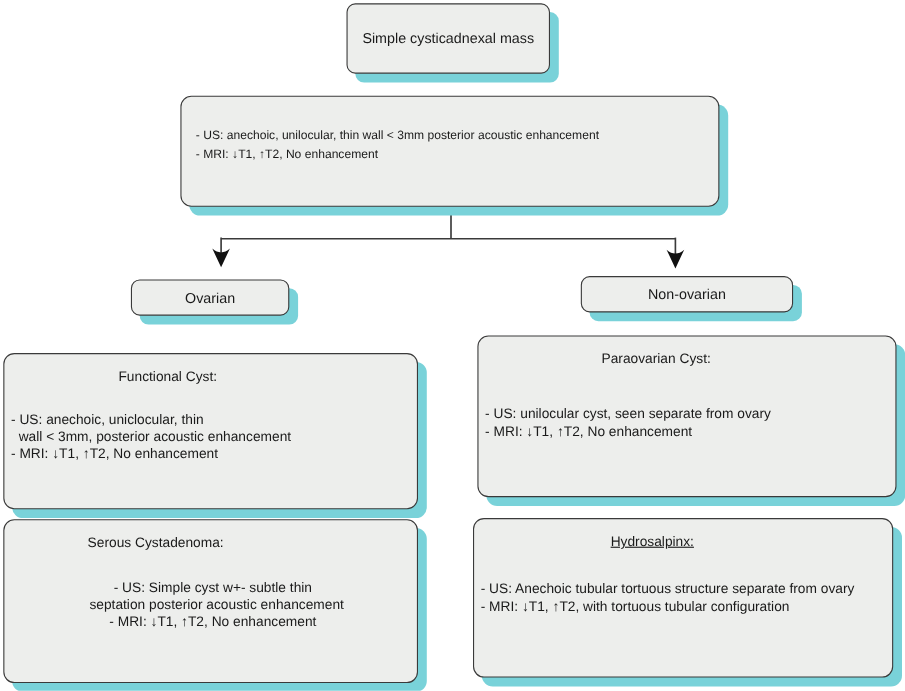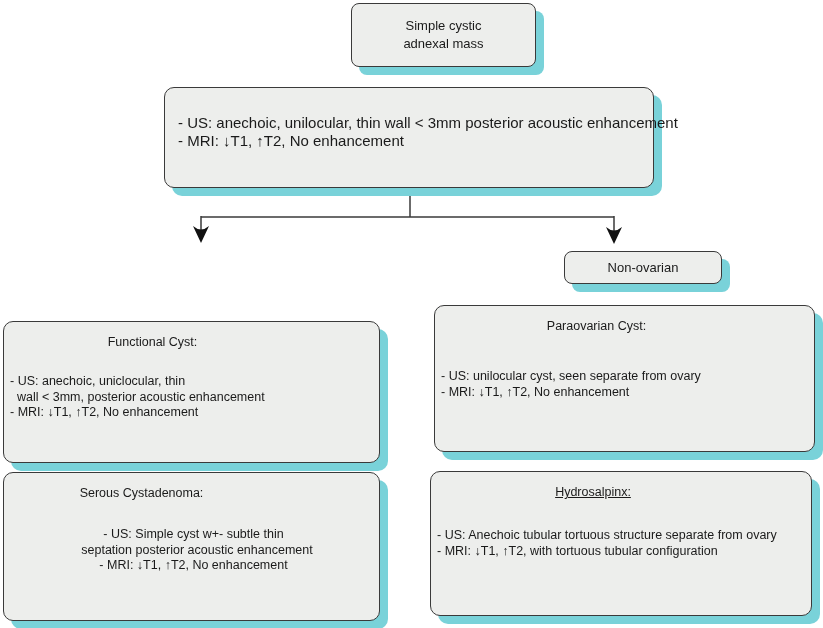--- a/index.html
+++ b/index.html
@@ -32,47 +32,46 @@
   .arrowhead { fill: var(--arrow); stroke: none; }
 
   .box {
     position: absolute;
     background: var(--box-fill);
     border: 1.5px solid var(--box-border);
     box-shadow: 8px 8px 0 0 var(--shadow);
   }
   .center-lines {
     display: flex;
-    flex-direction: column;
+    flex-direction: row;
     align-items: center;
     justify-content: center;
     text-align: center;
-    margin-left: 36px;
   }
 
   .root {
     left: 315px; top: 3px; width: 185px; height: 64px;
     border-radius: 8px;
     font-size: 13px; line-height: 18px;
   }
   .criteria {
     left: 164px; top: 87px; width: 490px; height: 101px;
     border-radius: 10px;
-    font-size: 15px; line-height: 18px;
+    font-size: 11px; line-height: 18px;
     padding: 26px 6px 0 13px;
   }
   .criteria div, .body div { white-space: pre; }
 
   .branch {
     height: 33px;
     border-radius: 8px;
     font-size: 13px;
   }
   .ovarian    { left: 119px; top: 254px; width: 144px; }
-  .nonovarian { left: 528px; top: 251px; width: 158px; }
+  .nonovarian { left: 528px; top: 251px; width: 193px; }
 
   .big { border-radius: 10px; font-size: 12.5px; }
   .functional  { left: 3px;   top: 305px; width: 377px; height: 142px; margin-top: 16px; }
   .paraovarian { left: 434px; top: 305px; width: 381px; height: 147px; }
   .serous      { left: 3px;   top: 472px; width: 377px; height: 149px; }
   .hydro       { left: 430px; top: 471px; width: 382px; height: 145px; }
 
   .big .title { position: absolute; top: 13px; left: 0; text-align: center; }
   .functional  .title { right: 78px; }
   .paraovarian .title { right: 80px; padding-left: 24px; }
@@ -102,20 +101,23 @@
   <div class="box root center-lines">
     <div>Simple cystic</div>
     <div>adnexal mass</div>
   </div>
 
   <div class="box criteria">
     <div>- US: anechoic, unilocular, thin wall &lt; 3mm posterior acoustic enhancement</div>
     <div>- MRI: ↓T1, ↑T2, No enhancement</div>
   </div>
 
+  <div class="box branch ovarian center-lines">
+    <div>Ovarian</div>
+  </div>
 
   <div class="box branch nonovarian center-lines">
     <div>Non-ovarian</div>
   </div>
 
   <div class="box big functional">
     <div class="title">Functional Cyst:</div>
     <div class="body">
       <div>- US: anechoic, uniclocular, thin</div>
       <div>  wall &lt; 3mm, posterior acoustic enhancement</div>

